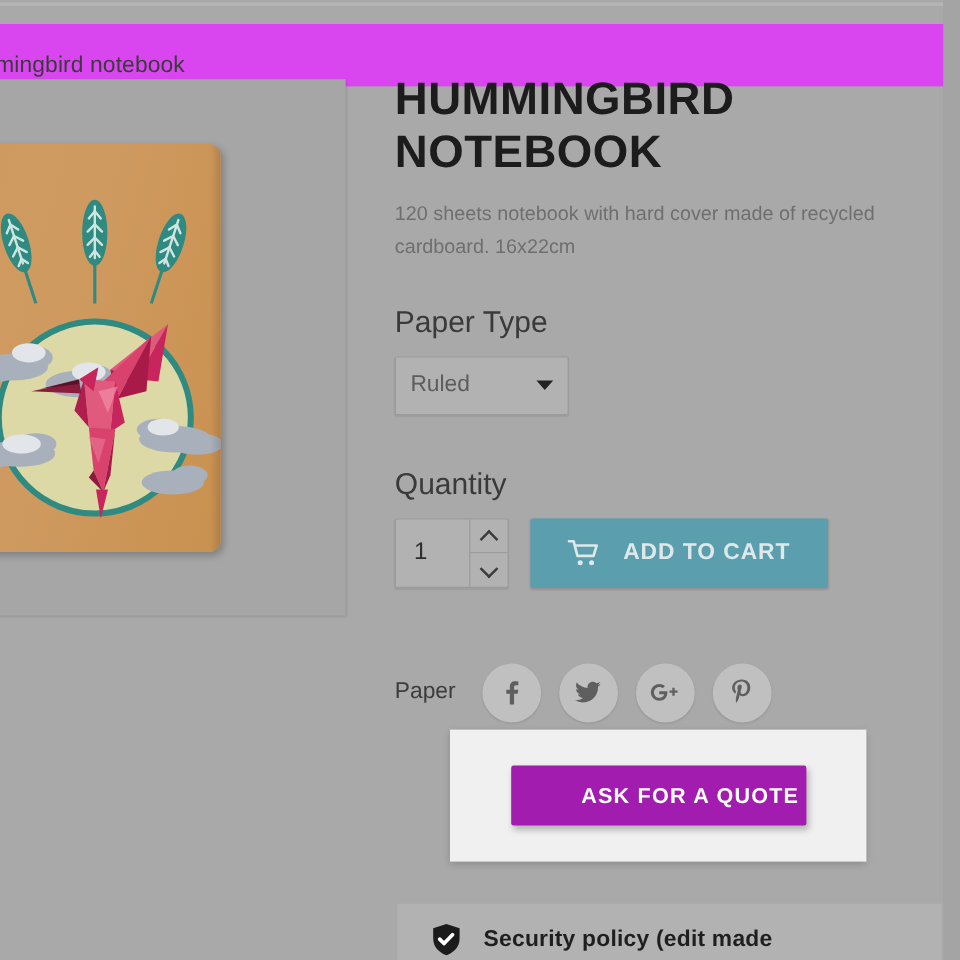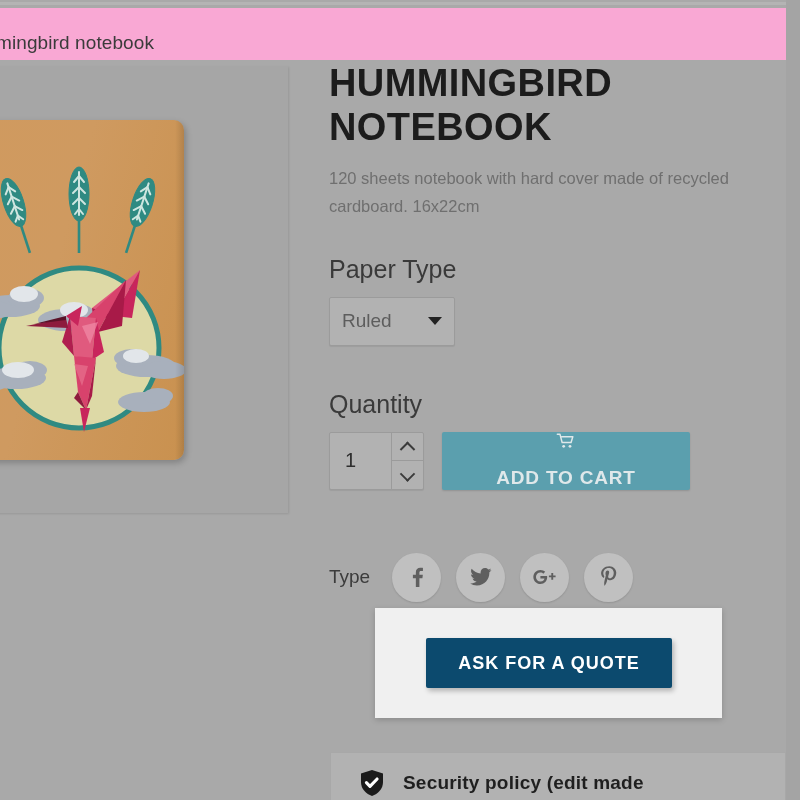--- a/index.html
+++ b/index.html
@@ -41,24 +41,24 @@
     top: 0;
     width: 14px;
     height: 800px;
     background: #a4a4a4;
   }
 
   
   .breadcrumb-bar {
     position: absolute;
     left: 0;
-    top: 8px;
+    top: 20px;
     width: 786px;
     height: 52px;
-    background: #f9a8d4;
+    background: #d946ef;
   }
   .breadcrumb-text {
     position: absolute;
     left: -4px;
     top: 24px;
     font-size: 19px;
     color: #3b3b3b;
     letter-spacing: 0.1px;
     white-space: nowrap;
   }
@@ -121,21 +121,21 @@
   }
   .field-label {
     font-size: 25px;
     color: #3a3a3a;
     margin: 0 0 13px 0;
     font-weight: normal;
   }
 
   
   .paper-select {
-    width: 126px;
+    width: 145px;
     height: 49px;
     background: #b2b2b2;
     border: 1px solid #9b9b9b;
     border-radius: 2px;
     display: flex;
     align-items: center;
     padding: 0 12px;
     box-sizing: border-box;
     position: relative;
     box-shadow: 0 1px 1px rgba(0,0,0,0.07);
@@ -211,21 +211,20 @@
     display: flex;
     align-items: center;
     justify-content: center;
     gap: 18px;
     color: #dfe8ea;
     font-size: 19px;
     font-weight: bold;
     letter-spacing: 0.8px;
     font-family: "Liberation Sans", sans-serif;
     box-shadow: 0 1px 2px rgba(0,0,0,0.14);
-    flex-direction: column;
   }
   .cart-icon { width: 28px; height: 24px; display:block; }
 
   
   .share-row {
     display: flex;
     align-items: center;
     margin-top: 63px;
     gap: 15px;
   }
@@ -256,31 +255,31 @@
     height: 110px;
     background: #f0f0f0;
     box-shadow: 0 2px 6px rgba(0,0,0,0.18);
   }
   .quote-btn {
     position: absolute;
     left: 51px;
     top: 30px;
     width: 246px;
     height: 50px;
-    background: #0c4a6e;
+    background: #a21caf;
     border: none;
     border-radius: 2px;
     color: #ffffff;
     font-size: 18px;
     font-weight: bold;
     letter-spacing: 1px;
     font-family: "Liberation Sans", sans-serif;
     display: flex;
     align-items: center;
-    justify-content: center;
+    justify-content: flex-end;
     box-shadow: 2px 3px 5px rgba(0,0,0,0.25);
   }
 
   
   .security-block {
     position: absolute;
     left: 330px;
     top: 752px;
     width: 456px;
     height: 60px;
@@ -457,21 +456,21 @@
             <path d="M1 2 h4 l3.2 12.2 h13.4 l2.6 -8.6 h-16.6" fill="none" stroke="#dfe8ea" stroke-width="2.2" stroke-linecap="round" stroke-linejoin="round"></path>
             <circle cx="10.5" cy="20" r="2.1" fill="#dfe8ea"></circle>
             <circle cx="20" cy="20" r="2.1" fill="#dfe8ea"></circle>
           </svg>
           <span>ADD TO CART</span>
         </button>
       </div>
     </div>
 
     <div class="share-row">
-      <span class="share-label">Type</span>
+      <span class="share-label">Paper</span>
 
       <div class="social-btn">
         <svg width="22" height="22" viewBox="0 0 22 22">
           <path d="M13.4 21 V12.2 h3 l0.45 -3.4 h-3.45 V6.6 c0 -1 0.28 -1.65 1.7 -1.65 h1.82 V1.9 C16.6 1.85 15.5 1.75 14.25 1.75 c-2.6 0 -4.4 1.6 -4.4 4.5 V8.8 H6.9 v3.4 h2.95 V21 z" fill="#5f5f5f"></path>
         </svg>
       </div>
 
       <div class="social-btn">
         <svg width="22" height="20" viewBox="0 0 22 20">
           <path d="M21.5 3.1 c-0.78 0.35 -1.62 0.58 -2.5 0.69 0.9 -0.54 1.59 -1.39 1.91 -2.41 -0.84 0.5 -1.77 0.86 -2.76 1.06 C17.36 1.58 16.22 1.05 14.96 1.05 c-2.42 0 -4.38 1.96 -4.38 4.38 0 0.34 0.04 0.68 0.11 1 -3.64 -0.18 -6.87 -1.93 -9.03 -4.58 -0.38 0.65 -0.6 1.4 -0.6 2.2 0 1.52 0.78 2.86 1.95 3.65 -0.72 -0.02 -1.4 -0.22 -1.99 -0.55 v0.06 c0 2.12 1.51 3.89 3.51 4.29 -0.37 0.1 -0.75 0.15 -1.15 0.15 -0.28 0 -0.56 -0.03 -0.82 -0.08 0.56 1.74 2.17 3.01 4.09 3.04 -1.5 1.17 -3.39 1.87 -5.44 1.87 -0.35 0 -0.7 -0.02 -1.04 -0.06 1.94 1.24 4.24 1.97 6.72 1.97 8.06 0 12.47 -6.68 12.47 -12.47 l-0.01 -0.57 C20.18 4.75 20.92 3.98 21.5 3.1 z" fill="#5f5f5f"></path>

